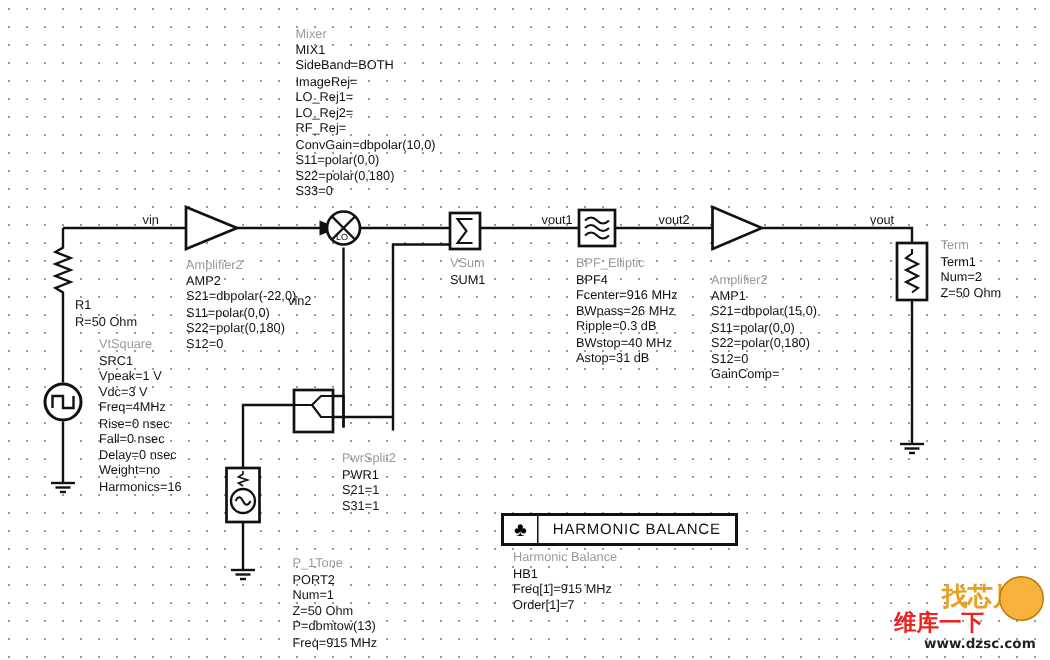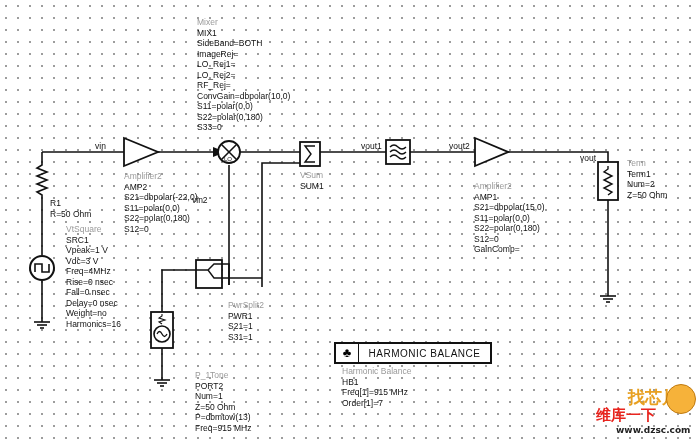--- a/index.html
+++ b/index.html
@@ -117,22 +117,22 @@
       <line x1="154" y1="380" x2="170" y2="380"></line>
       <line x1="157" y1="383" x2="167" y2="383"></line>
       <line x1="160" y1="386" x2="164" y2="386"></line>
     </g>
   </svg>
 
 
   <div class="wire-label" style="left:95px; top:141px;">vin</div>
   <div class="wire-label" style="left:192px; top:159px;margin-top:36px;">vin2</div>
   <div class="wire-label" style="left:361px; top:141px;">vout1</div>
-  <div class="wire-label" style="left:439px; top:141px;margin-left:10px;">vout2</div>
-  <div class="wire-label" style="left:580px; top:153px;">vout</div>
+  <div class="wire-label" style="left:439px; top:141px;">vout2</div>
+  <div class="wire-label" style="left:580px; top:141px;">vout</div>
 
   <div class="lbl" style="left:197px; top:1px;margin-top:16px;">
     <span class="t type">Mixer</span>
     <span class="t">MIX1</span>
     <span class="t">SideBand=BOTH</span>
     <span class="t">ImageRej=</span>
     <span class="t">LO_Rej1=</span>
     <span class="t">LO_Rej2=</span>
     <span class="t">RF_Rej=</span>
     <span class="t">ConvGain=dbpolar(10,0)</span>
@@ -167,20 +167,29 @@
     <span class="t">S11=polar(0,0)</span>
     <span class="t">S22=polar(0,180)</span>
     <span class="t">S12=0</span>
   </div>
 
   <div class="lbl" style="left:300px; top:170px;">
     <span class="t type">VSum</span>
     <span class="t">SUM1</span>
   </div>
 
+  <div class="lbl" style="left:384px; top:170px;">
+    <span class="t type">BPF_Elliptic</span>
+    <span class="t">BPF4</span>
+    <span class="t">Fcenter=916 MHz</span>
+    <span class="t">BWpass=26 MHz</span>
+    <span class="t">Ripple=0.3 dB</span>
+    <span class="t">BWstop=40 MHz</span>
+    <span class="t">Astop=31 dB</span>
+  </div>
 
   <div class="lbl" style="left:474px; top:181px;">
     <span class="t type">Amplifier2</span>
     <span class="t">AMP1</span>
     <span class="t">S21=dbpolar(15,0)</span>
     <span class="t">S11=polar(0,0)</span>
     <span class="t">S22=polar(0,180)</span>
     <span class="t">S12=0</span>
     <span class="t">GainComp=</span>
   </div>

